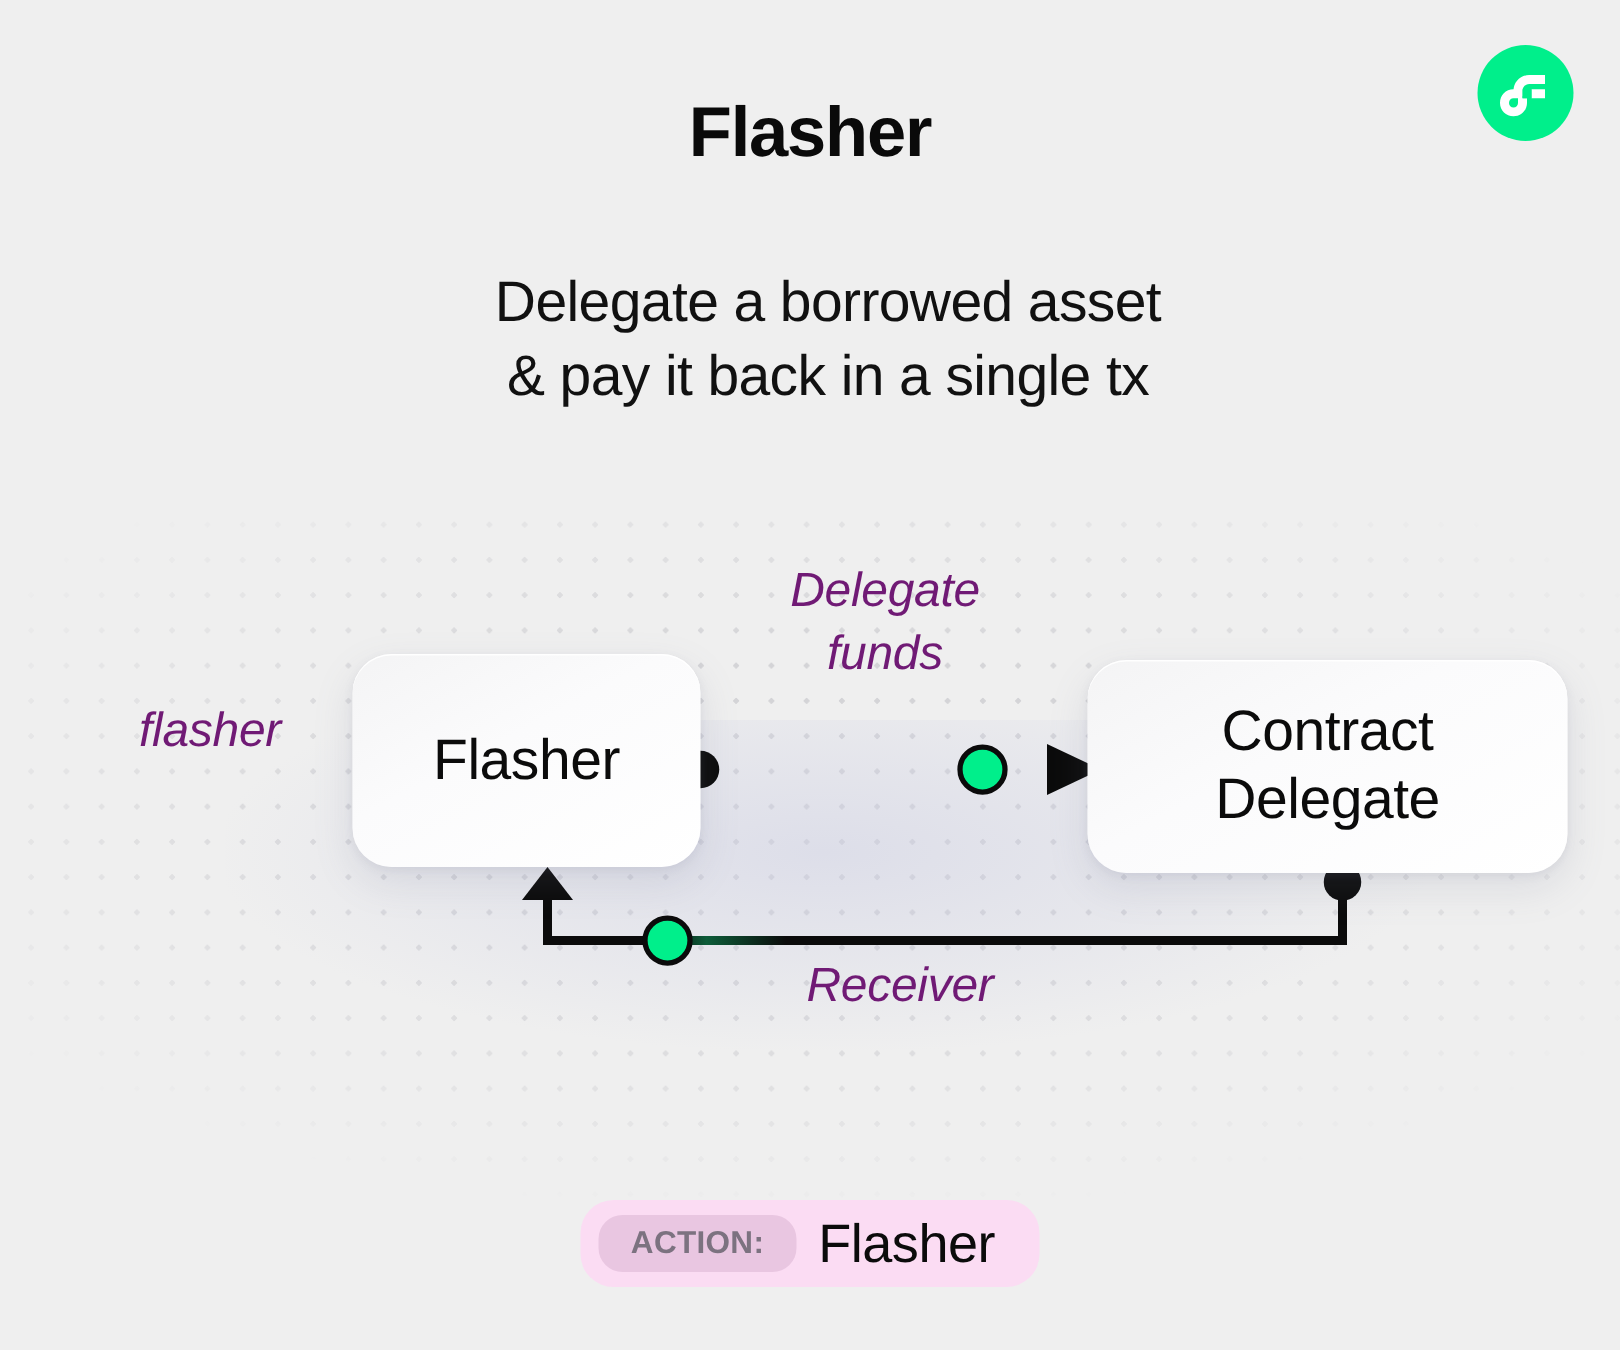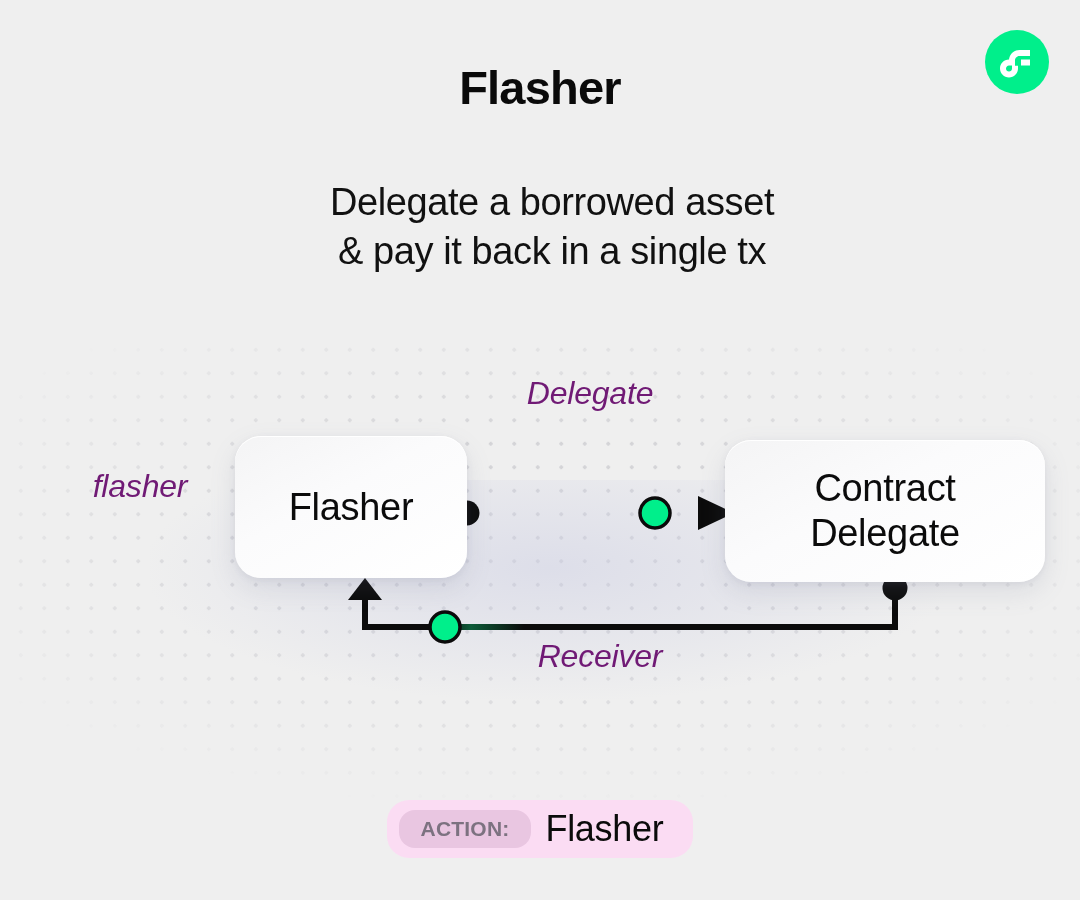--- a/index.html
+++ b/index.html
@@ -192,20 +192,21 @@
       <span>Delegate</span>
     </div>
   </div>
 
   <div class="edge-label" id="label-call">
     <span>flasher</span>
   </div>
 
   <div class="edge-label" id="label-delegate">
     <span>Delegate</span>
+    <span>funds</span>
   </div>
 
   <div class="edge-label" id="label-repayment">Receiver</div>
 </div>
 
 <div style="position:absolute; left:0; top:800px; width:1080px; display:flex; justify-content:center;">
   <div style="display:flex; align-items:center; gap:14px; background:#fbdcf3; border-radius:22px; padding:8px 30px 8px 12px;">
     <div style="background:#e9c6e1; color:#7c7280; border-radius:16px; padding:7px 22px; font-size:21px; font-weight:700; letter-spacing:0.2px;">ACTION:</div>
     <div style="color:#0b0b0b; font-size:36px; letter-spacing:-0.3px;">Flasher</div>
   </div>

